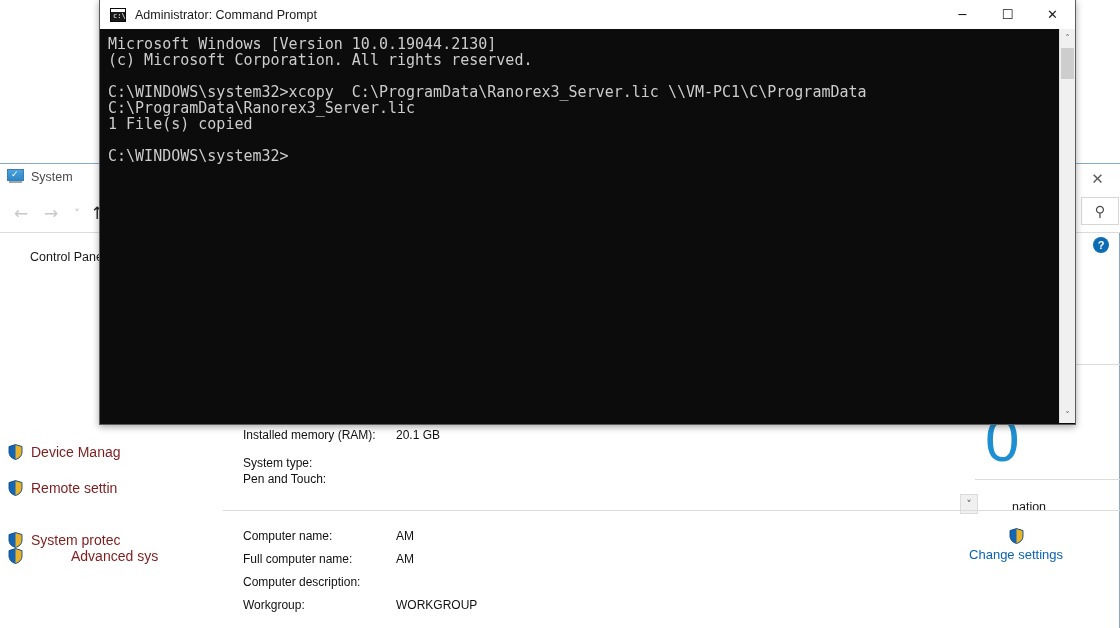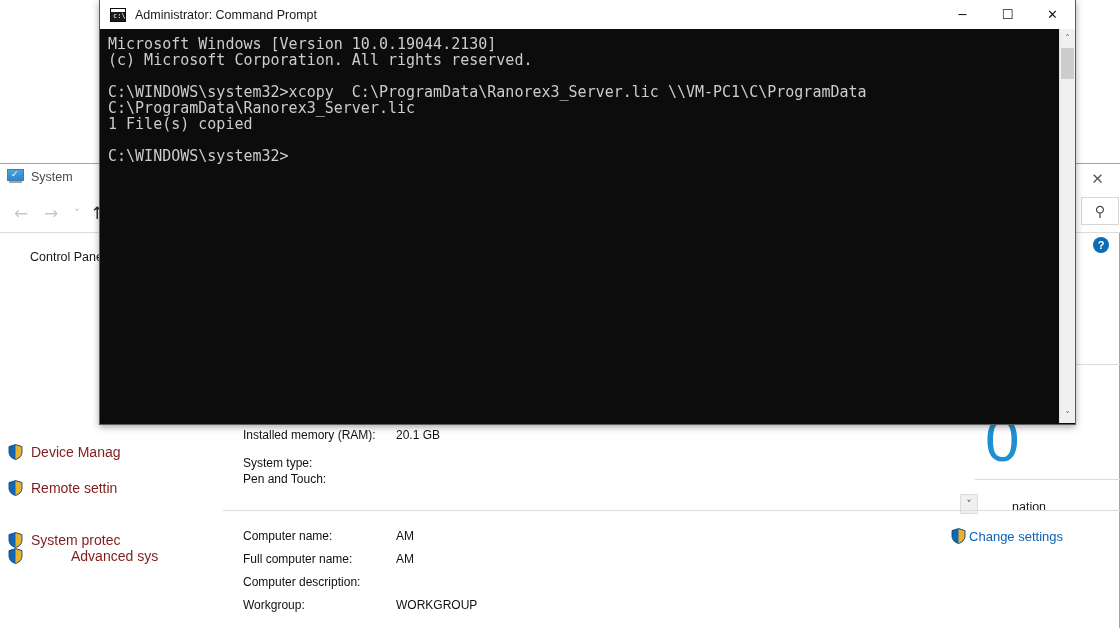--- a/index.html
+++ b/index.html
@@ -231,20 +231,21 @@
     width: 897px; height: 1px;
     background: #dcdcdc;
   }
   #change-settings {
     position: absolute;
     right: 57px; top: 528px;
     display: flex; align-items: center; gap: 3px;
     font-size: 13px;
     color: #0b63b5;
     white-space: nowrap;
+    flex-direction: column;
   }
 
   
   #cmd-window {
     position: absolute;
     left: 99px; top: 0px;
     width: 977px;
     height: 425px;
     background: #0c0c0c;
     border: 1px solid #5c5c5c;

